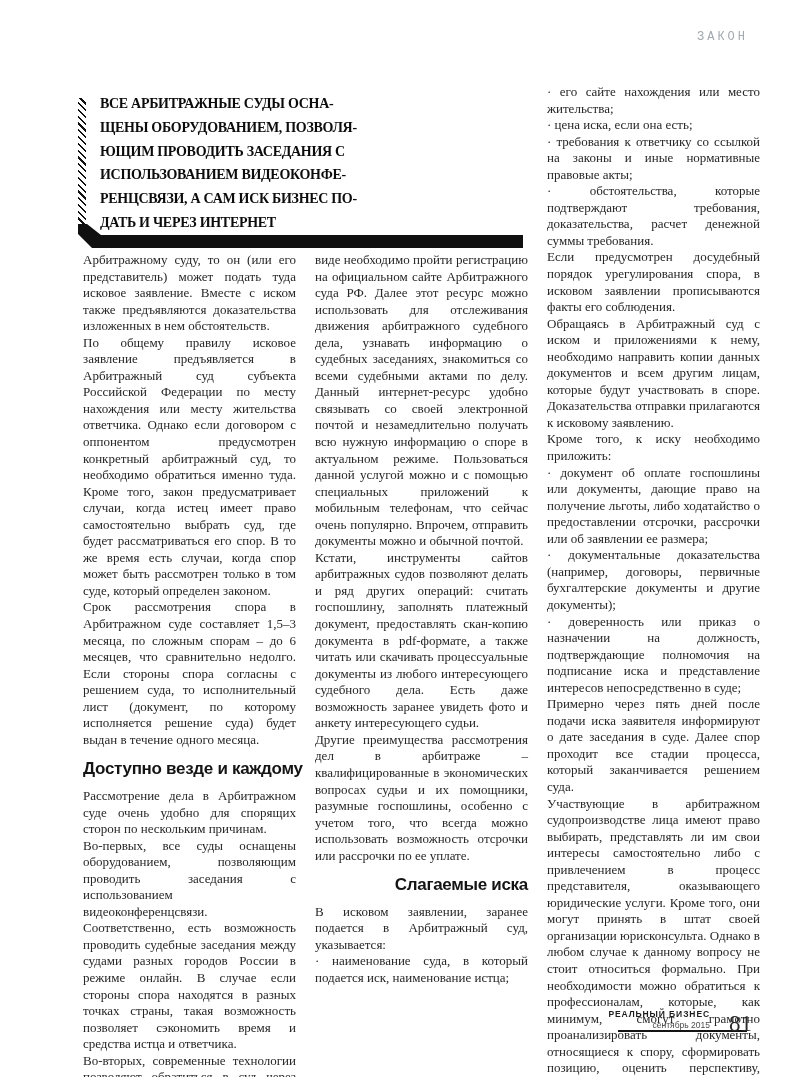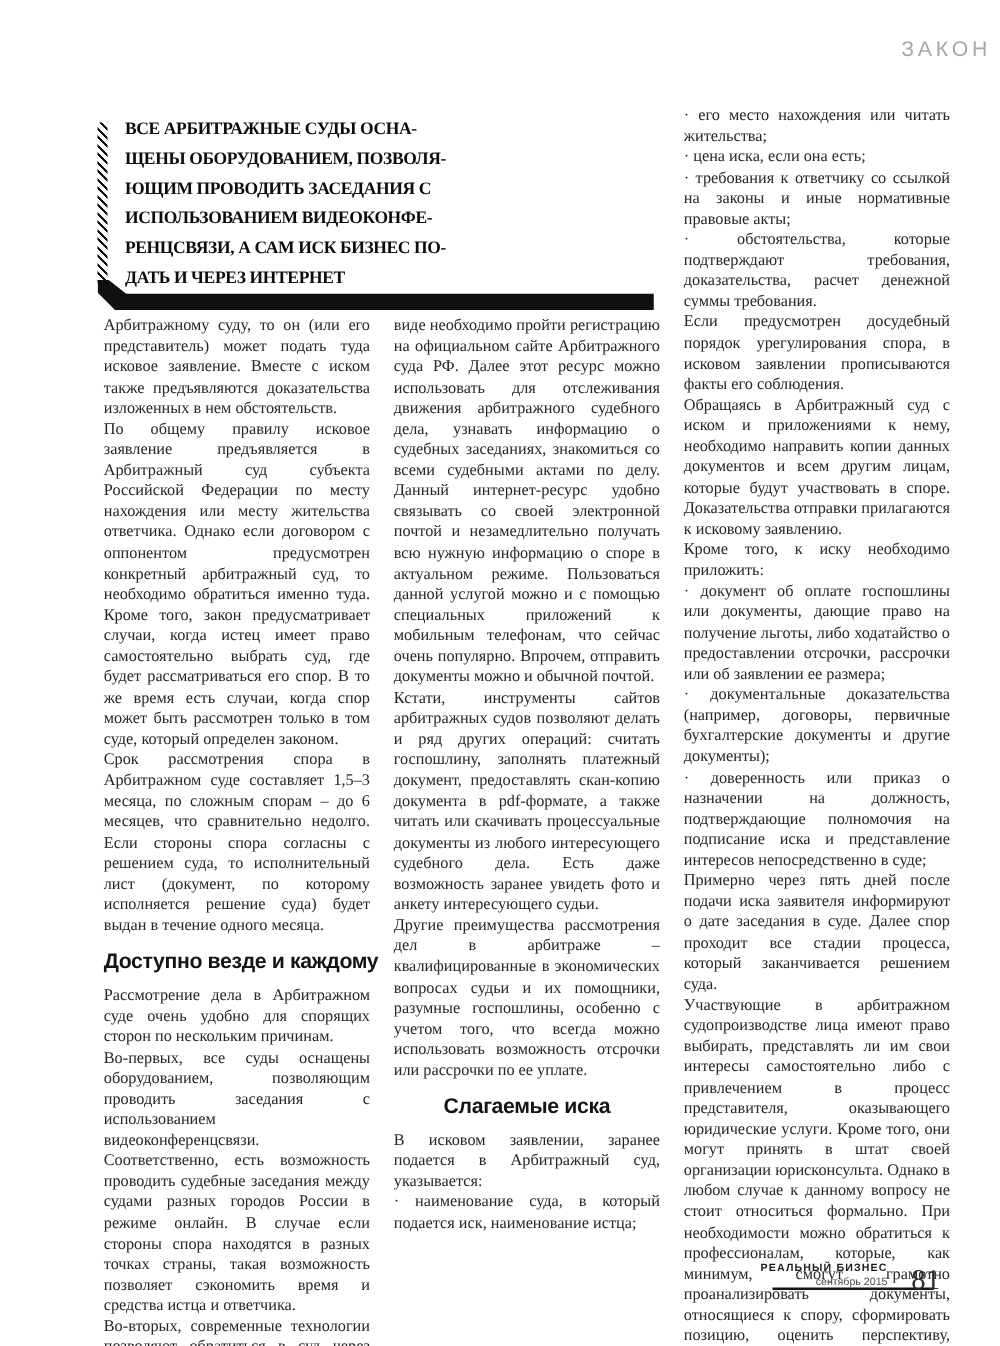--- a/index.html
+++ b/index.html
@@ -8,24 +8,23 @@
     background: #ffffff;
     position: relative;
     overflow: hidden;
     font-family: "Liberation Serif", serif;
     color: #262626;
   }
 
   
   .kicker {
     position: absolute; top: 30px; left: 697px;
-    font-family: Liberation Sans, sans-serif;
-    font-size: 17px; letter-spacing: 3px;
+    font-family: Liberation Mono, monospace;
+    font-size: 12px; letter-spacing: 3px;
     color: #a4a9af;
-    margin-left: 24px;
   }
 
   
   .hatch {
     position: absolute; left: 78px; top: 98px;
     width: 8px; height: 128px;
     background: repeating-linear-gradient(45deg, #101010 0 1.6px, transparent 1.6px 4.8px);
   }
   .headline {
     position: absolute; left: 100px; top: 92px;
@@ -50,21 +49,21 @@
     font-size: 13px; line-height: 16.55px;
     text-align: justify;
   }
   .col-1 { left: 83px;  top: 252px; }
   .col-2 { left: 315px; top: 252px; }
   .col-3 { left: 547px; top: 84px; }
   .col p { margin: 0; }
   .colheading {
     font-family: "Liberation Sans", sans-serif;
     font-weight: 700; font-size: 17px; letter-spacing: -0.3px;
-    color: #141414; white-space: nowrap; text-align: center;
+    color: #141414; white-space: nowrap; text-align: right;
     margin: 13px 0 10px 0;
   }
 
   
   .footer-rule {
     position: absolute; left: 618px; top: 1030px;
     width: 129px; height: 2px; background: #141414;
   }
   .footer-text {
     position: absolute; left: 560px; top: 1009px; width: 150px;
@@ -109,21 +108,21 @@
   <p>виде необходимо пройти регистрацию на официальном сайте Арбитражного суда РФ. Далее этот ресурс можно использовать для отслеживания движения арбитражного судебного дела, узнавать информацию о судебных заседаниях, знакомиться со всеми судебными актами по делу. Данный интернет-ресурс удобно связывать со своей электронной почтой и незамедлительно получать всю нужную информацию о споре в актуальном режиме. Пользоваться данной услугой можно и с помощью специальных приложений к мобильным телефонам, что сейчас очень популярно. Впрочем, отправить документы можно и обычной почтой.</p>
   <p>Кстати, инструменты сайтов арбитражных судов позволяют делать и ряд других операций: считать госпошлину, заполнять платежный документ, предоставлять скан-копию документа в pdf-формате, а также читать или скачивать процессуальные документы из любого интересующего судебного дела. Есть даже возможность заранее увидеть фото и анкету интересующего судьи.</p>
   <p>Другие преимущества рассмотрения дел в арбитраже – квалифицированные в экономических вопросах судьи и их помощники, разумные госпошлины, особенно с учетом того, что всегда можно использовать возможность отсрочки или рассрочки по ее уплате.</p>
   <div class="colheading">Слагаемые иска</div>
   <p>В исковом заявлении, заранее подается в Арбитражный суд, указывается:</p>
   <p>· наименование суда, в который подается иск, наименование истца;</p>
 
 </div>
 
 <div class="col col-3">
-  <p>· его место нахождения или читать жительства;</p>
+  <p>· его сайте нахождения или место жительства;</p>
   <p>· цена иска, если она есть;</p>
   <p>· требования к ответчику со ссылкой на законы и иные нормативные правовые акты;</p>
   <p>· обстоятельства, которые подтверждают требования, доказательства, расчет денежной суммы требования.</p>
   <p>Если предусмотрен досудебный порядок урегулирования спора, в исковом заявлении прописываются факты его соблюдения.</p>
   <p>Обращаясь в Арбитражный суд с иском и приложениями к нему, необходимо направить копии данных документов и всем другим лицам, которые будут участвовать в споре. Доказательства отправки прилагаются к исковому заявлению.</p>
   <p>Кроме того, к иску необходимо приложить:</p>
   <p>· документ об оплате госпошлины или документы, дающие право на получение льготы, либо ходатайство о предоставлении отсрочки, рассрочки или об заявлении ее размера;</p>
   <p>· документальные доказательства (например, договоры, первичные бухгалтерские документы и другие документы);</p>
   <p>· доверенность или приказ о назначении на должность, подтверждающие полномочия на подписание иска и представление интересов непосредственно в суде;</p>
   <p>Примерно через пять дней после подачи иска заявителя информируют о дате заседания в суде. Далее спор проходит все стадии процесса, который заканчивается решением суда.</p>

